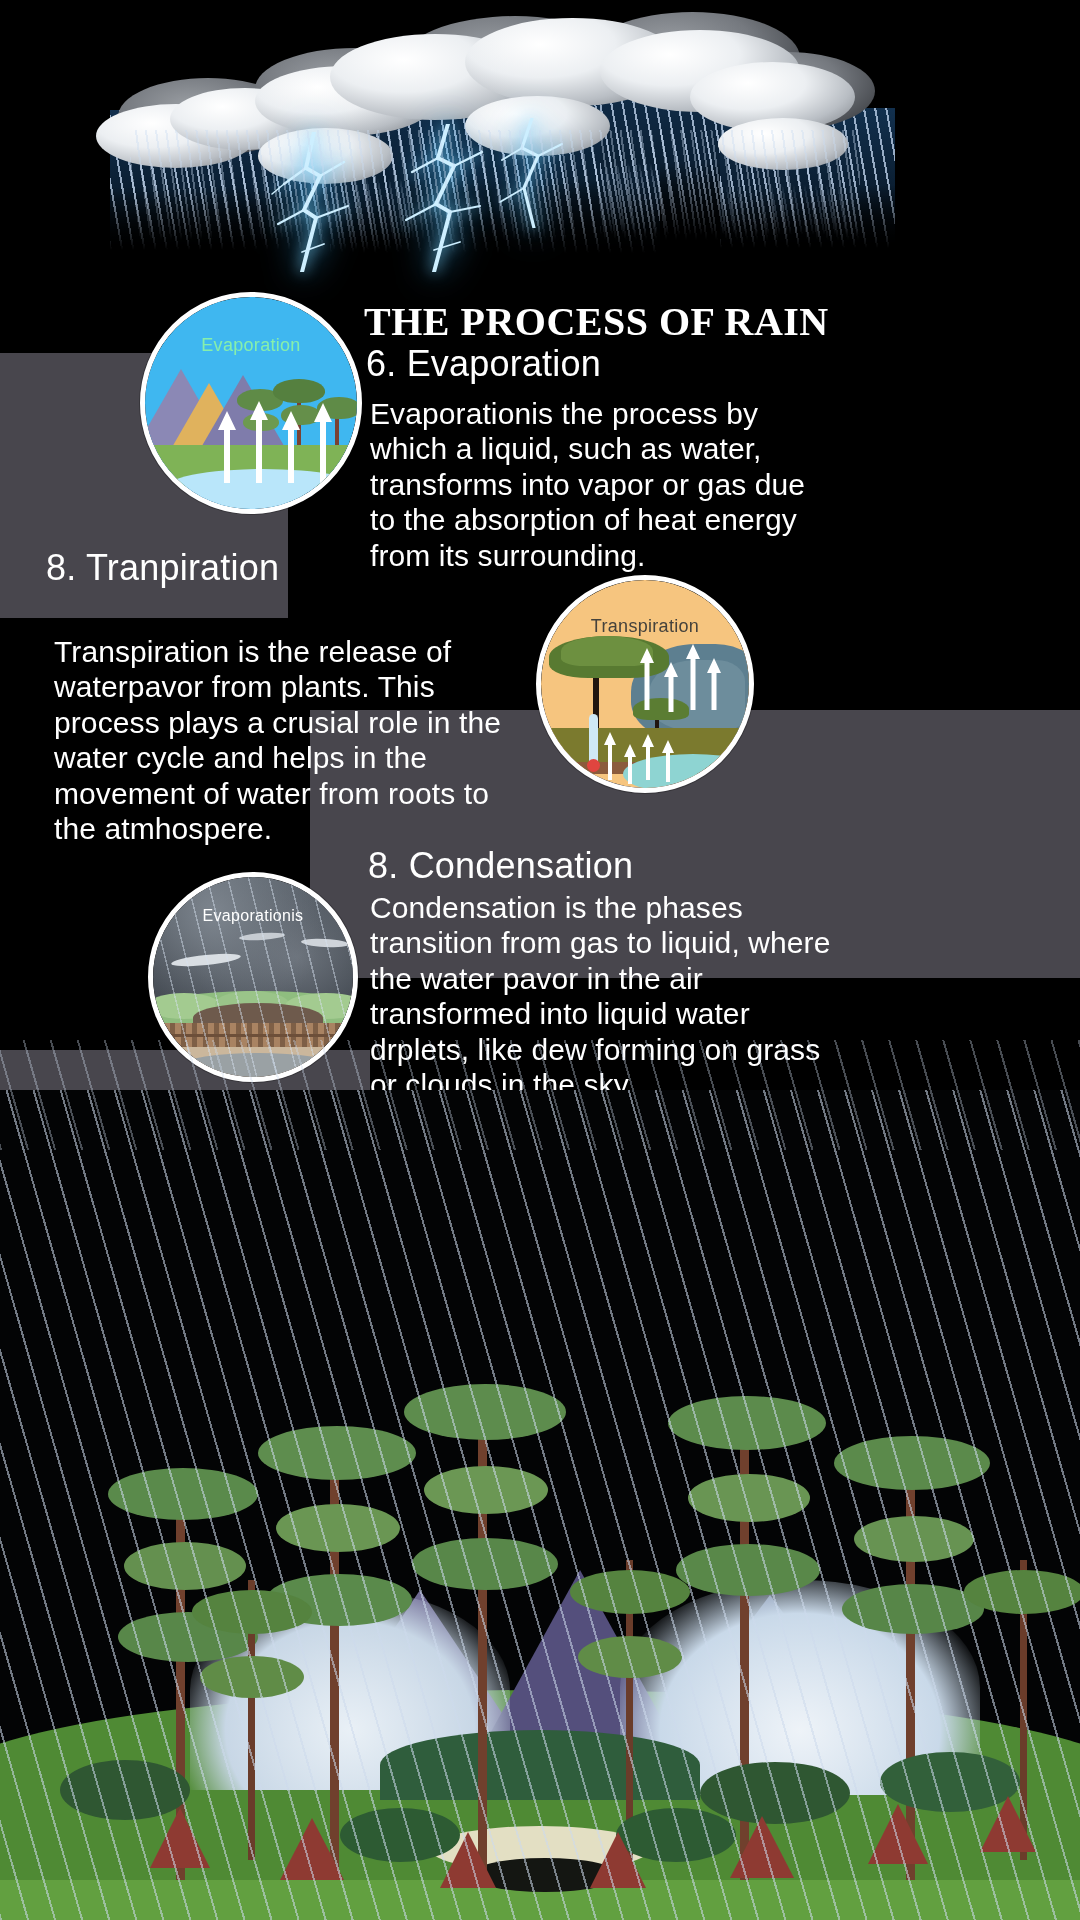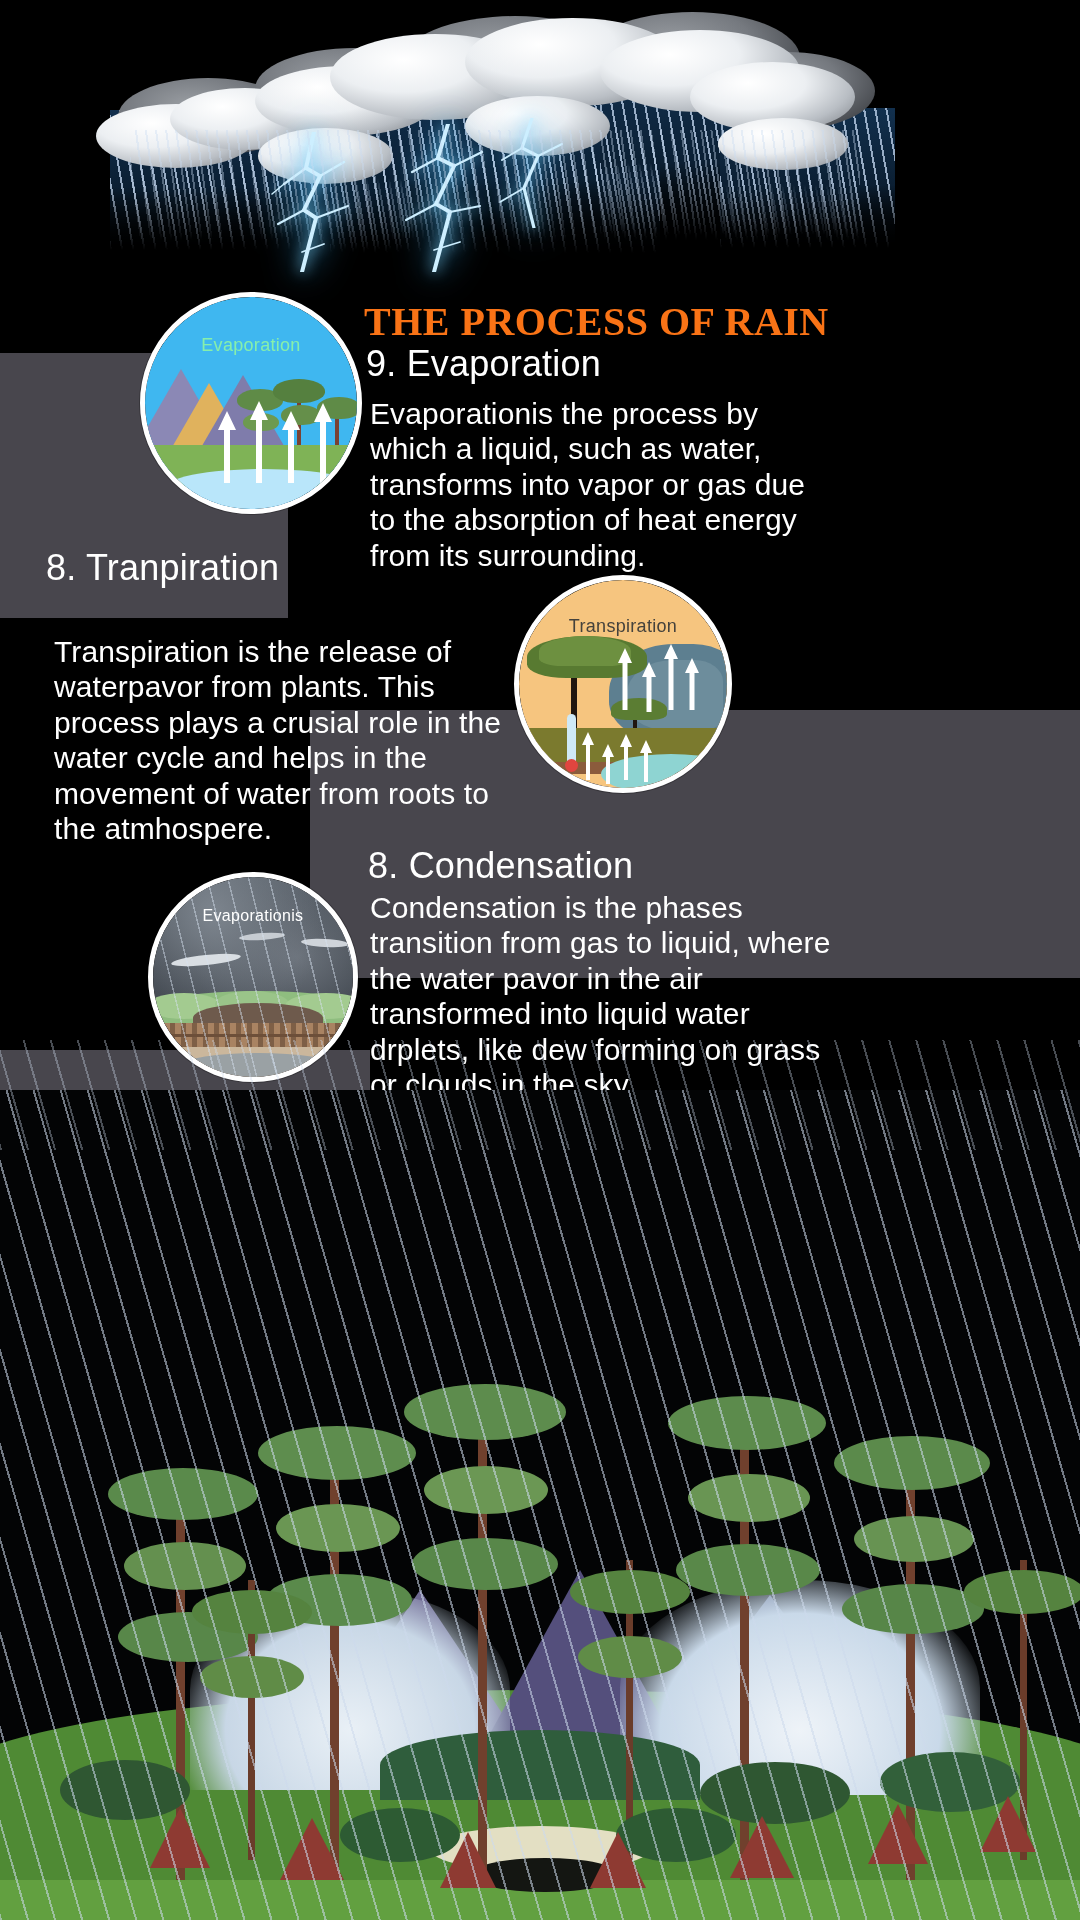--- a/index.html
+++ b/index.html
@@ -40,21 +40,21 @@
   .bolt { position:absolute; filter:drop-shadow(0 0 7px #7fd8ff) drop-shadow(0 0 16px #2d9de0); }
 
   
   .gray-band { position:absolute; background:#48464d; }
 
   
   #main-title {
     position:absolute; left:364px; top:300px; width:640px;
     font-family:"Liberation Serif", serif;
     font-weight:bold; font-size:40px; letter-spacing:.5px;
-    color:#f97316; line-height:1.1;
+    color:#ffffff; line-height:1.1;
   }
   .sec-heading {
     position:absolute; font-size:36px; font-weight:400; color:#fff;
     letter-spacing:.2px; line-height:1.12;
   }
   .sec-body {
     position:absolute; font-size:30px; font-weight:400; color:#fff;
     line-height:1.18; letter-spacing:.1px;
   }
 
@@ -157,21 +157,21 @@
     </g>
   </svg>
 
   <div class="rainband" style="left:130px;top:130px;width:730px;height:110px;opacity:.55;background:repeating-linear-gradient(82deg, rgba(200,218,240,.7) 0px, rgba(200,218,240,.7) 2px, rgba(0,0,0,0) 2px, rgba(0,0,0,0) 10px);"></div>
 </div>
 
 <div id="main-title">THE PROCESS OF RAIN</div>
 
 <div class="gray-band" style="left:0;top:353px;width:288px;height:265px;"></div>
 
-<div class="sec-heading" style="left:366px;top:344px;width:600px;">9. Evaporation</div>
+<div class="sec-heading" style="left:366px;top:344px;width:600px;">6. Evaporation</div>
 <div class="sec-body" style="left:370px;top:396px;width:460px;">Evaporationis the process by which a liquid, such as water, transforms into vapor or gas due to the absorption of heat energy from its surrounding.</div>
 
 <div class="circle" style="left:140px;top:292px;width:222px;height:222px;">
   <div class="inner">
     <div class="evap-sky"></div>
 
     <div class="abs" style="left:-10px;bottom:60px;border-left:46px solid transparent;border-right:46px solid transparent;border-bottom:80px solid #8b88b5;width:0;height:0;"></div>
     <div class="abs" style="left:26px;bottom:60px;border-left:38px solid transparent;border-right:38px solid transparent;border-bottom:66px solid #e0b25d;width:0;height:0;"></div>
     <div class="abs" style="left:54px;bottom:58px;border-left:44px solid transparent;border-right:44px solid transparent;border-bottom:76px solid #7f7cab;width:0;height:0;"></div>
 
@@ -201,21 +201,21 @@
       </svg>
   </div>
   <div class="cap" style="top:38px;color:#86efac;">Evaporation</div>
 </div>
 
 <div class="gray-band" style="left:310px;top:710px;width:770px;height:268px;"></div>
 
 <div class="sec-heading" style="left:46px;top:548px;width:520px;">8. Tranpiration</div>
 <div class="sec-body" style="left:54px;top:634px;width:470px;">Transpiration is the release of waterpavor from plants. This process plays a crusial role in the water cycle and helps in the movement of water from roots to the atmhospere.</div>
 
-<div class="circle" style="left:514px;top:575px;width:218px;height:218px;">
+<div class="circle" style="left:536px;top:575px;width:218px;height:218px;">
   <div class="inner">
     <div class="trans-sky"></div>
 
     <div class="abs" style="right:-12px;bottom:48px;width:130px;height:96px;background:#5d7f90;border-radius:50% 35% 18% 40%;"></div>
     <div class="abs" style="right:4px;bottom:58px;width:96px;height:70px;background:#6d8d9c;border-radius:48% 30% 20% 40%;"></div>
 
     <div class="abs" style="left:52px;bottom:34px;width:6px;height:86px;background:#20160f;"></div>
     <div class="tree-blob" style="left:8px;bottom:110px;width:120px;height:42px;background:#587a31;border-radius:52% 52% 34% 34%;"></div>
     <div class="tree-blob" style="left:20px;bottom:122px;width:92px;height:30px;background:#6d9040;border-radius:60% 60% 30% 30%;"></div>
 

